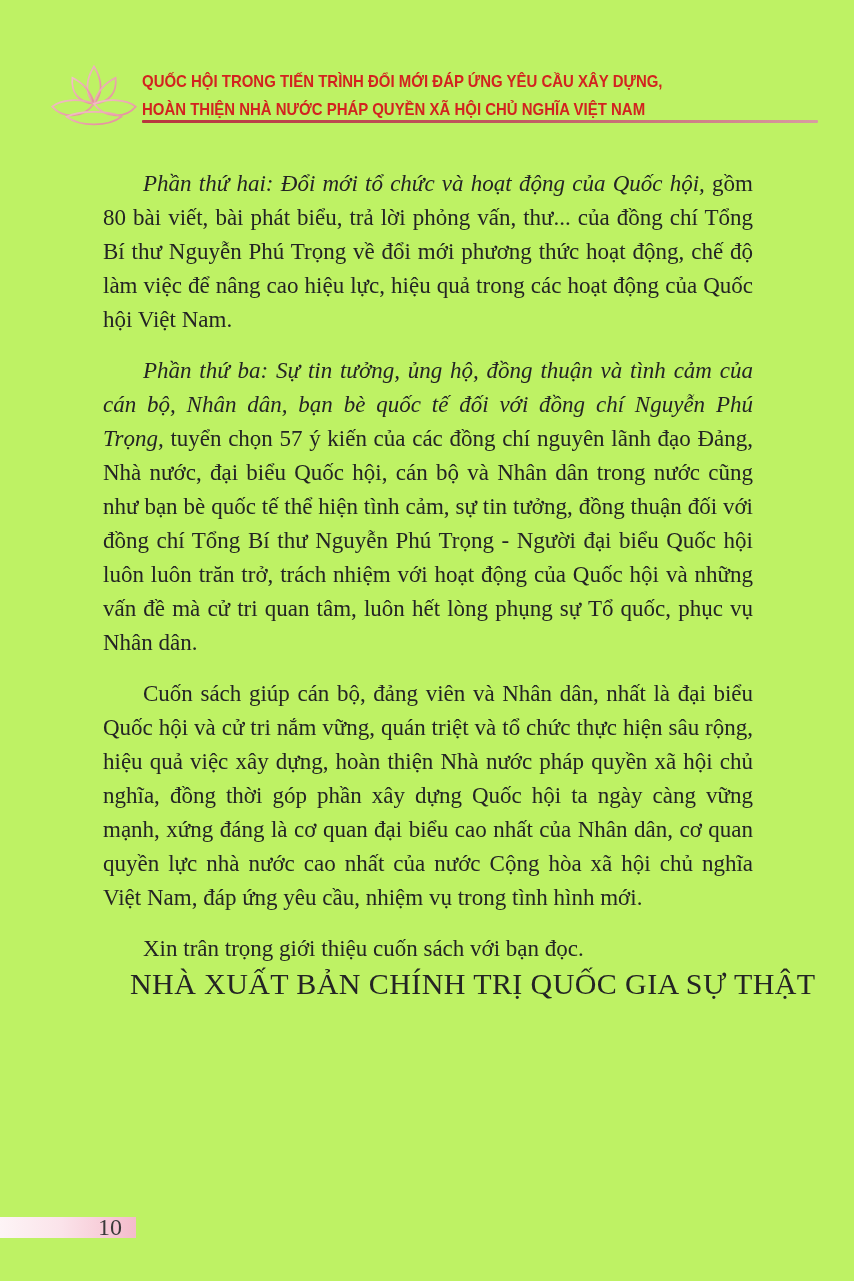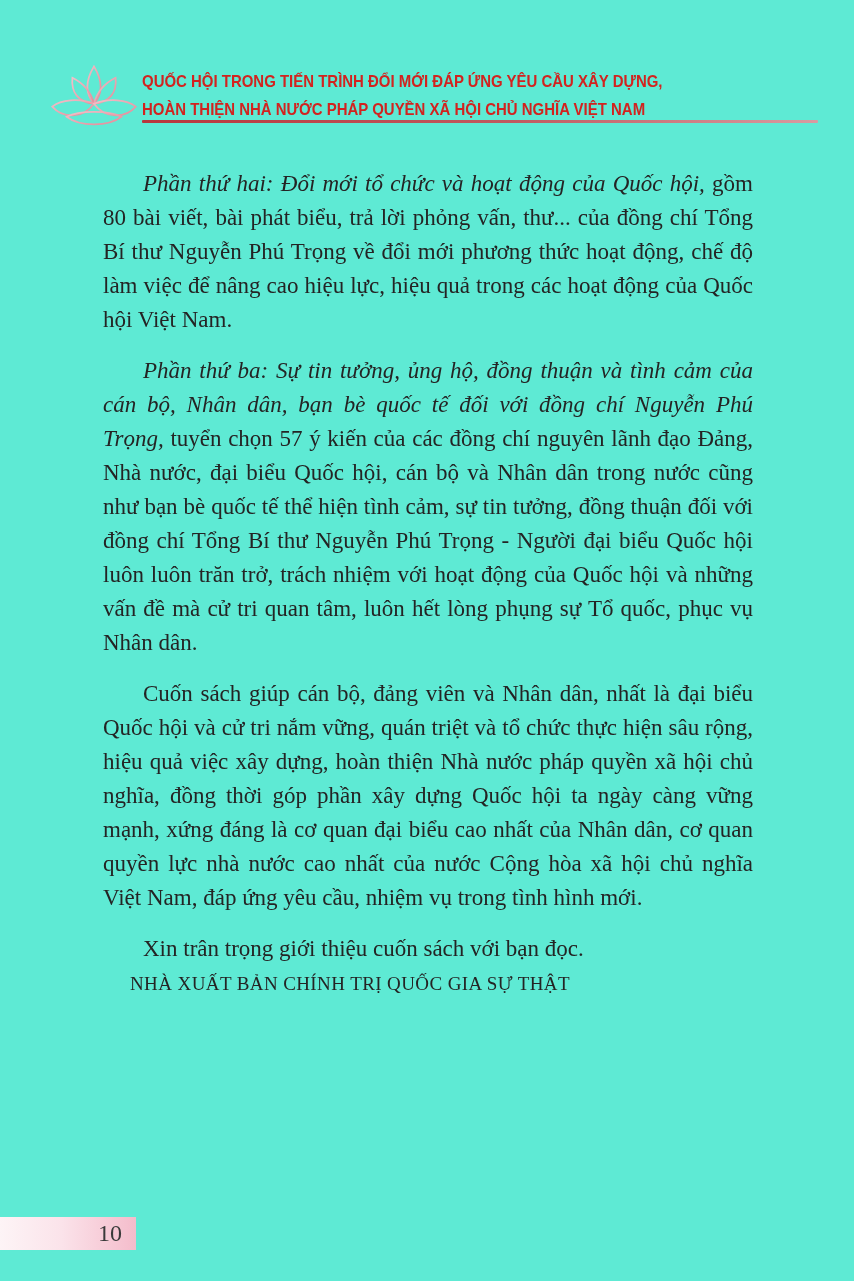--- a/index.html
+++ b/index.html
@@ -3,21 +3,21 @@
 <meta charset="utf-8">
 <style>
   html,body{margin:0;padding:0;}
   body{
     width:854px;height:1281px;
     background:#ffffff;
     position:relative;
     overflow:hidden;
     font-family:"Liberation Serif","DejaVu Serif",serif;
   }
-  .page{position:absolute;inset:0;background:#5eead4;text-decoration:underline;}
+  .page{position:absolute;inset:0;background:#bef264;text-decoration:underline;}
 
   
   .hdr-lotus{position:absolute;left:50px;top:62px;width:88px;height:72px;}
   .hdr-text{
     position:absolute;left:142px;top:68px;width:700px;
     font-family:"Liberation Sans","DejaVu Sans",sans-serif;
     font-weight:bold;
     font-size:17px;
     line-height:28px;
     color:#d2231f;
@@ -48,31 +48,31 @@
     position:relative;left:54px;
     margin-top:16px;
     text-align:center;
     font-style:italic;
     font-size:23.5px;
     line-height:34px;
     color:#242424;
   }
   .publisher-line{
     position:relative;left:27px;
-    text-align:left;
-    font-size:19px;
+    text-align:right;
+    font-size:30px;
     line-height:36px;
     letter-spacing:0.4px;
     color:#242424;
     white-space:nowrap;
   }
 
   
   .page-num-bar{
-    position:absolute;left:0;top:1217px;width:136px;height:33px;
+    position:absolute;left:0;top:1217px;width:136px;height:21px;
     background:linear-gradient(to right,#fdf4f6 0%,#fbe3ea 45%,#f4bccb 100%);
     display:flex;align-items:center;justify-content:flex-end;
   }
   .page-num{
     padding-right:14px;
     font-size:24px;
     color:#3a3a3a;
   }
 </style>
 </head>

